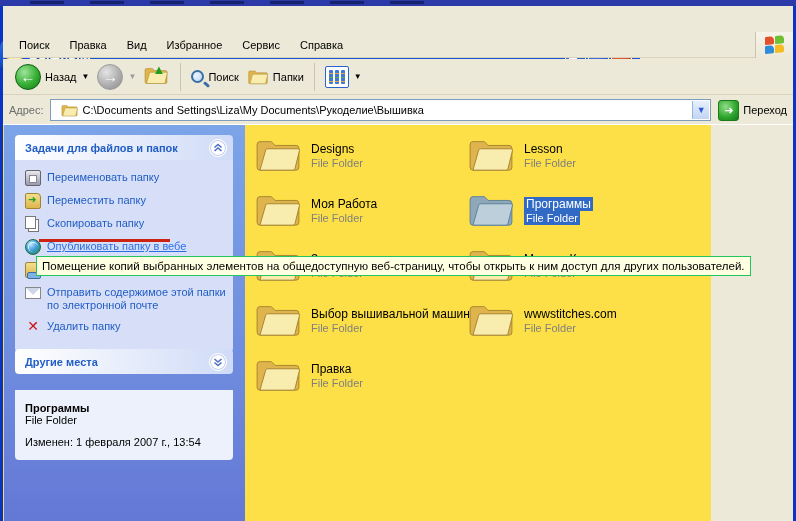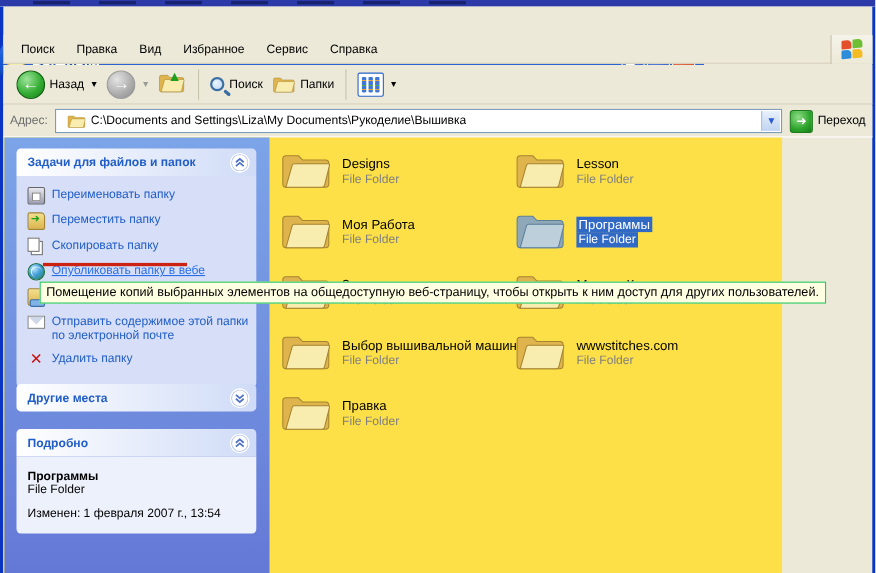--- a/index.html
+++ b/index.html
@@ -319,28 +319,20 @@
             <span>Другие места</span>
             <div class="chev">
               <svg width="10" height="10" viewBox="0 0 10 10">
                   <path d="M1.5 2 L5 5 L8.5 2 M1.5 5.5 L5 8.5 L8.5 5.5" fill="none" stroke="#4d6fc4" stroke-width="1.6"></path>
                 </svg>
             </div>
           </div>
         </div>
 
         <div class="panel" style="top:265px">
-          <div class="phead">
-            <span>Подробно</span>
-            <div class="chev">
-              <svg width="10" height="10" viewBox="0 0 10 10">
-                  <path d="M1.5 4.5 L5 1.5 L8.5 4.5 M1.5 8 L5 5 L8.5 8" fill="none" stroke="#4d6fc4" stroke-width="1.6"></path>
-                </svg>
-            </div>
-          </div>
           <div class="pbody details">
             <div class="dname">Программы</div>
             <div class="dtype">File Folder</div>
             <div class="dmod">Изменен: 1 февраля 2007 г., 13:54</div>
           </div>
         </div>
       </div>
 
       <div class="tile" style="left:252px;top:8px">
         <svg class="fico" viewBox="0 0 48 40">

